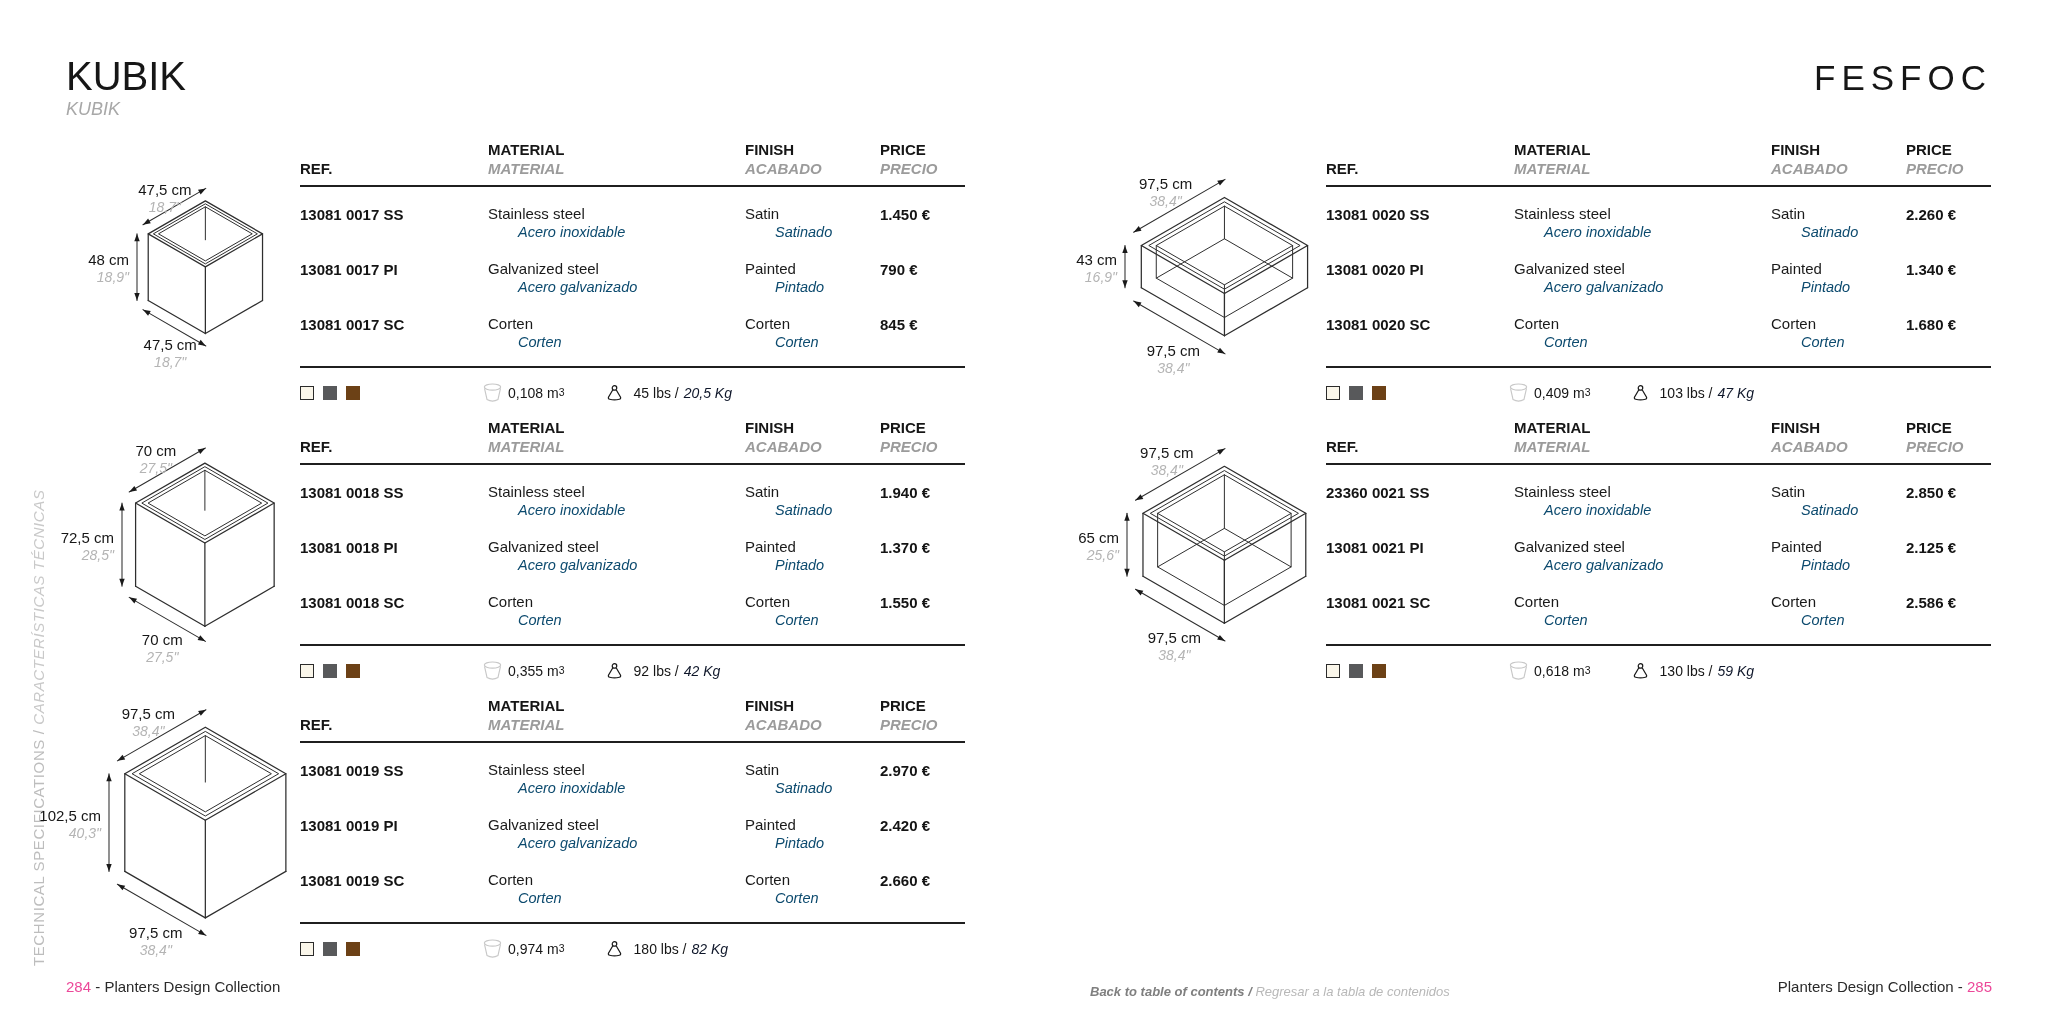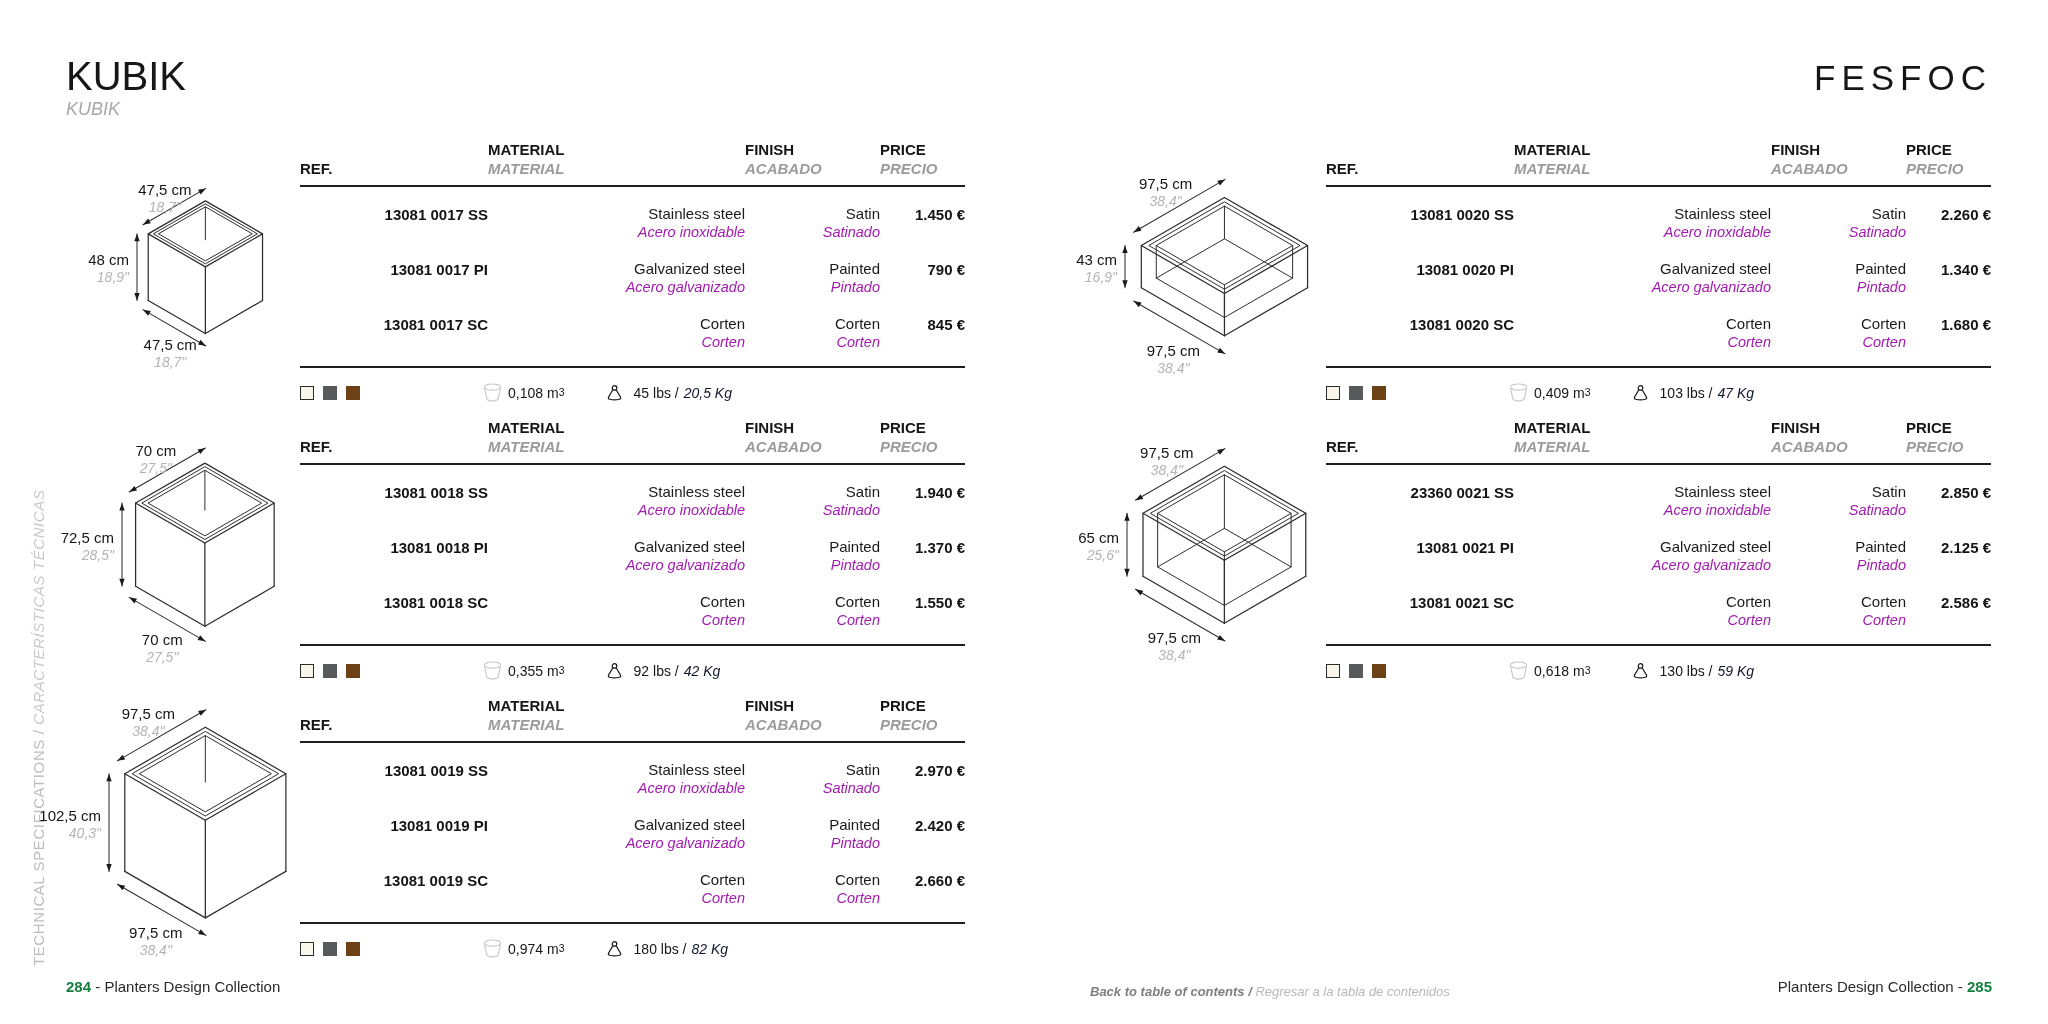--- a/index.html
+++ b/index.html
@@ -25,23 +25,23 @@
   .diagram{width:200px;position:relative;flex:none;}
   .right .diagram{width:240px;}
   .box-svg{position:absolute;overflow:visible;}
 
   .ptable{width:665px;}
   .thead{display:grid;grid-template-columns:188px 257px 135px 85px;
     padding-bottom:7px;border-bottom:2.5px solid #1f1f1f;align-items:end;}
   .thead .en{display:block;font-weight:bold;font-size:15px;color:#161616;line-height:19px;}
   .thead .es{display:block;font-weight:bold;font-style:italic;font-size:15px;color:#9b9b9b;line-height:19px;}
   .rows{border-bottom:2.5px solid #1f1f1f;padding:4px 0 10px;}
-  .row{display:grid;grid-template-columns:188px 257px 135px 85px;padding:13px 0 5px;text-align:right;}
+  .row{display:grid;grid-template-columns:188px 257px 135px 85px;padding:13px 0 5px;}
   .cell .en{display:block;font-size:15px;color:#1a1a1a;line-height:19px;}
-  .cell .es{display:block;font-size:14.5px;font-style:italic;color:#a21caf;line-height:18px;}
+  .cell .es{display:block;font-size:14.5px;font-style:italic;color:#0c4a6e;line-height:18px;margin-left:30px;}
   .cell .rf,.cell .pr{display:block;font-weight:bold;font-size:15px;color:#141414;padding-top:2px;}
 
   .strip{display:flex;align-items:center;padding-top:13px;height:24px;}
   .swatches{display:flex;gap:9px;width:66px;}
   .swatch{width:14px;height:14px;}
   .swatch.outlined{box-sizing:border-box;border:1.6px solid #2b2b2b;}
   .vol{display:flex;align-items:center;margin-left:117px;font-size:14px;color:#161616;white-space:nowrap;}
   .pot-icon{margin-right:6px;}
   .vol-unit{margin-left:4px;}
   .vol sup{font-size:10.5px;position:relative;top:-1px;}
@@ -49,21 +49,21 @@
   .weight-icon{margin-right:10px;}
   .kg{font-style:italic;color:#0f172a;margin-left:5px;}
 
   
   .dim-cm{font-family:"Liberation Sans",sans-serif;font-size:15px;fill:#161616;}
   .dim-in{font-family:"Liberation Sans",sans-serif;font-size:14px;font-style:italic;fill:#b4b4b4;}
 
   
   .footer-left{position:absolute;left:66px;top:978px;font-size:15px;color:#2a2a2a;}
   .footer-right{position:absolute;right:56px;top:978px;font-size:15px;color:#2a2a2a;}
-  .fnum{font-weight:bold;color:#15803d;}
+  .fnum{font-weight:normal;color:#ec4899;}
   .footer-center{position:absolute;left:1090px;top:984px;font-size:13px;font-style:italic;}
   .fc-en{font-weight:bold;color:#7f7f7f;}
   .fc-es{color:#b8b8b8;}
 </style>
 </head>
 <body>
 
 <div class="spread">
 
   <div class="vertical-label">

